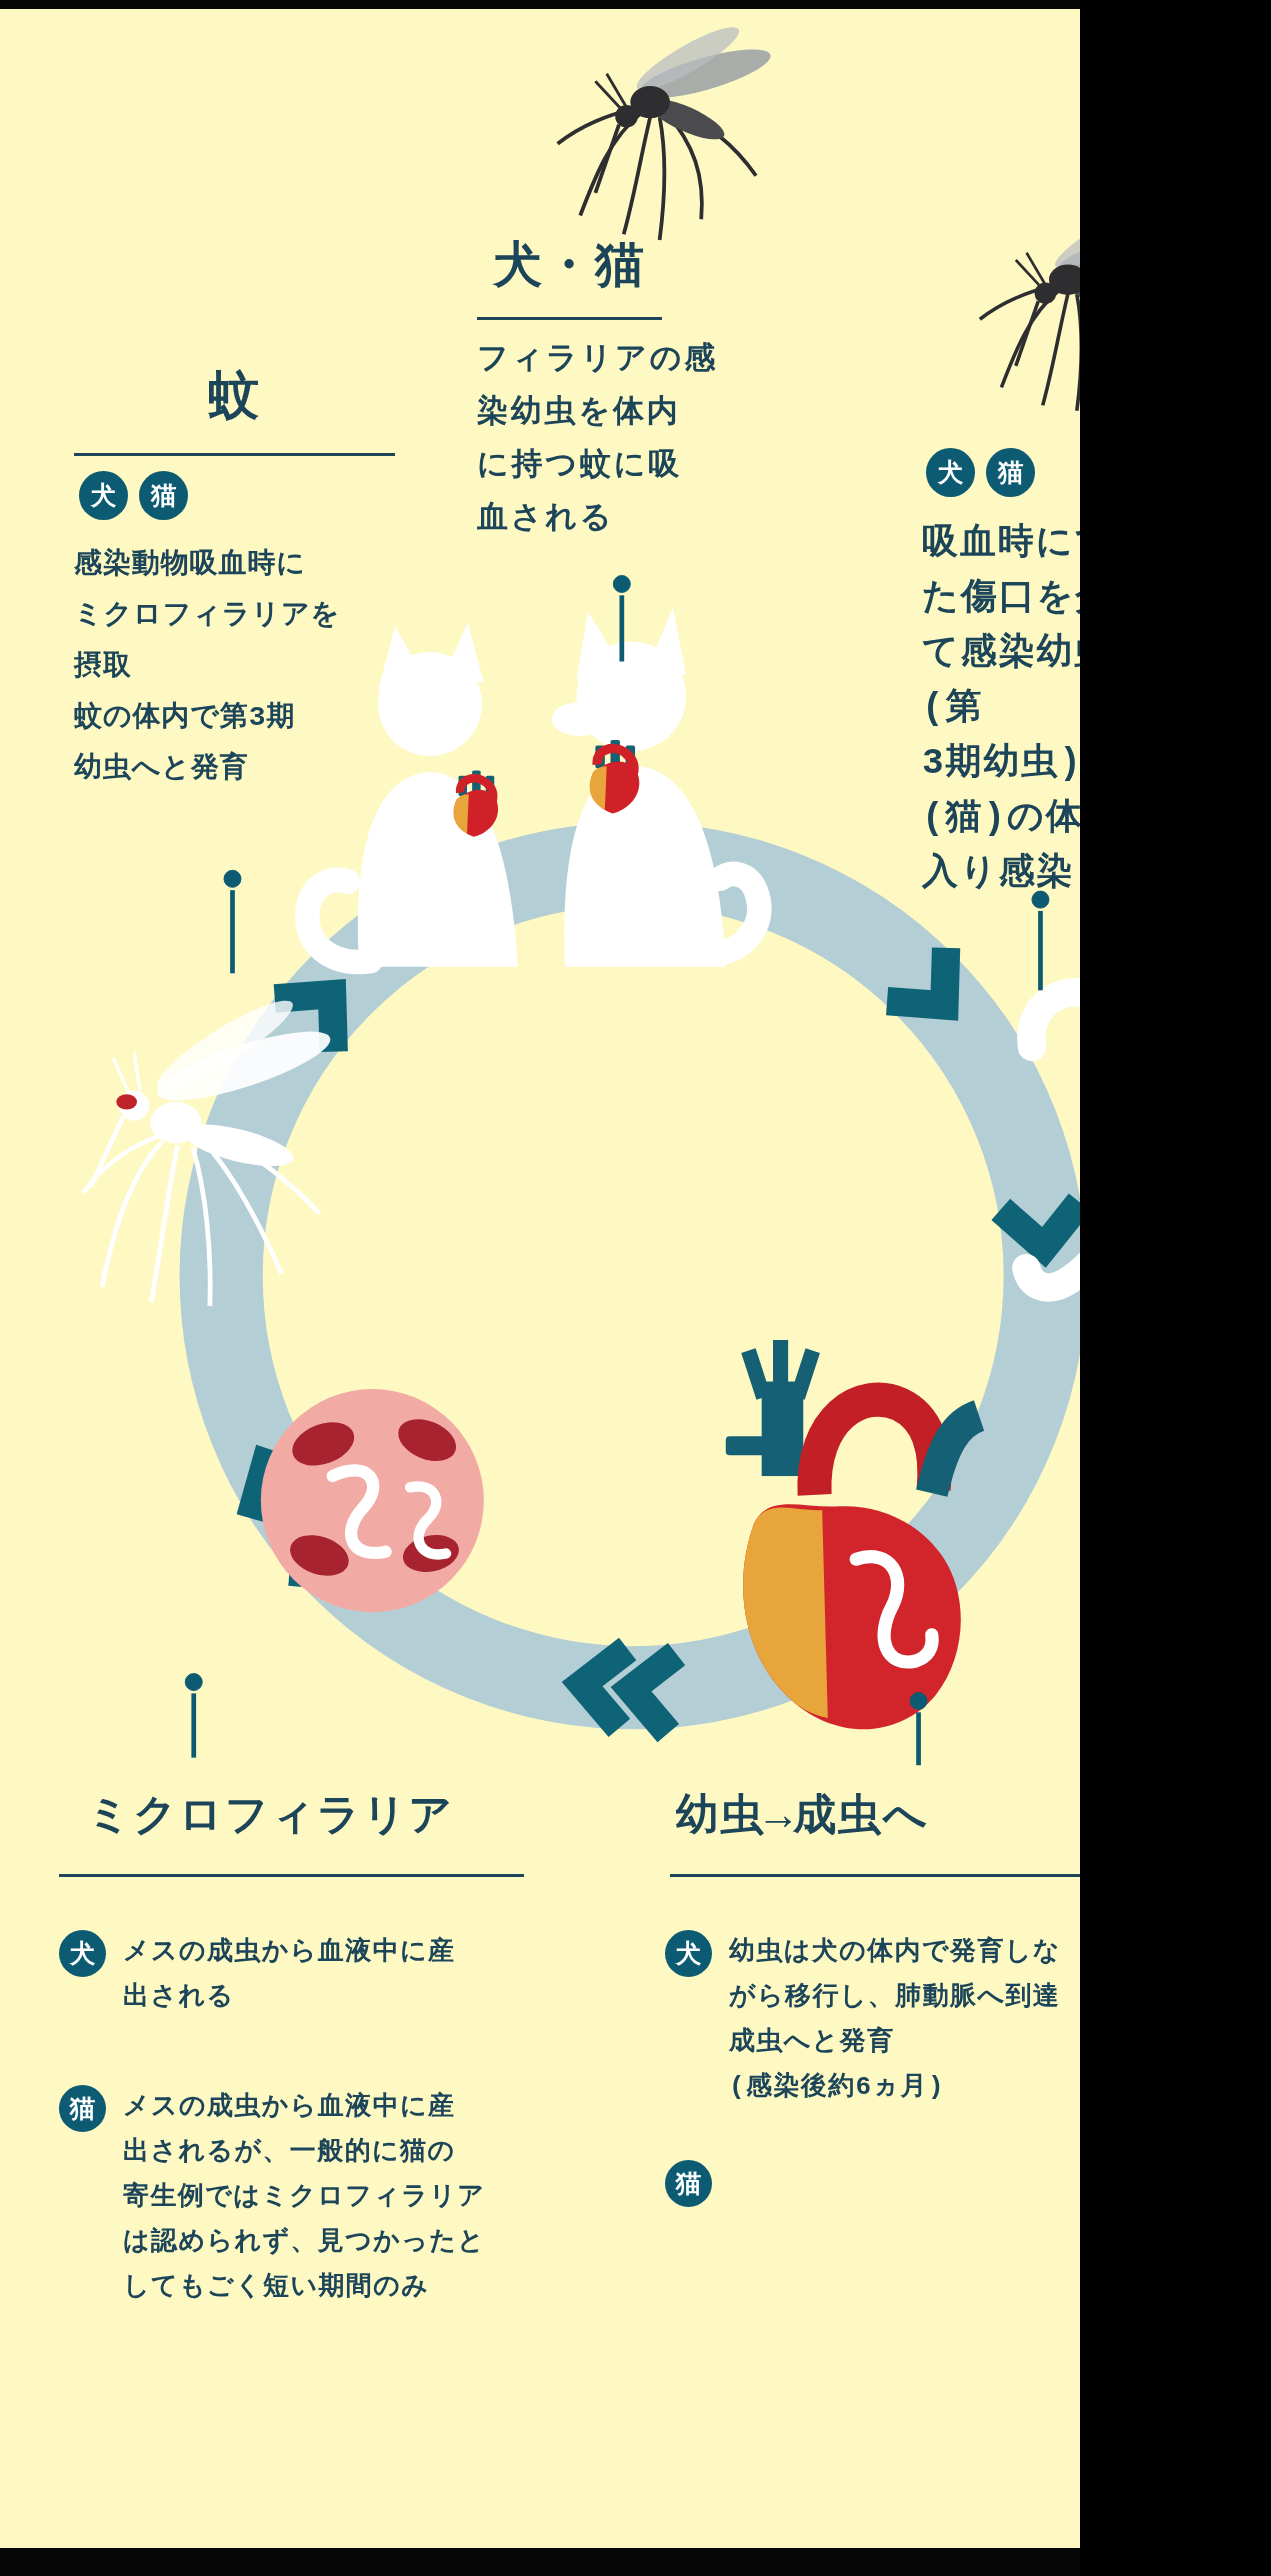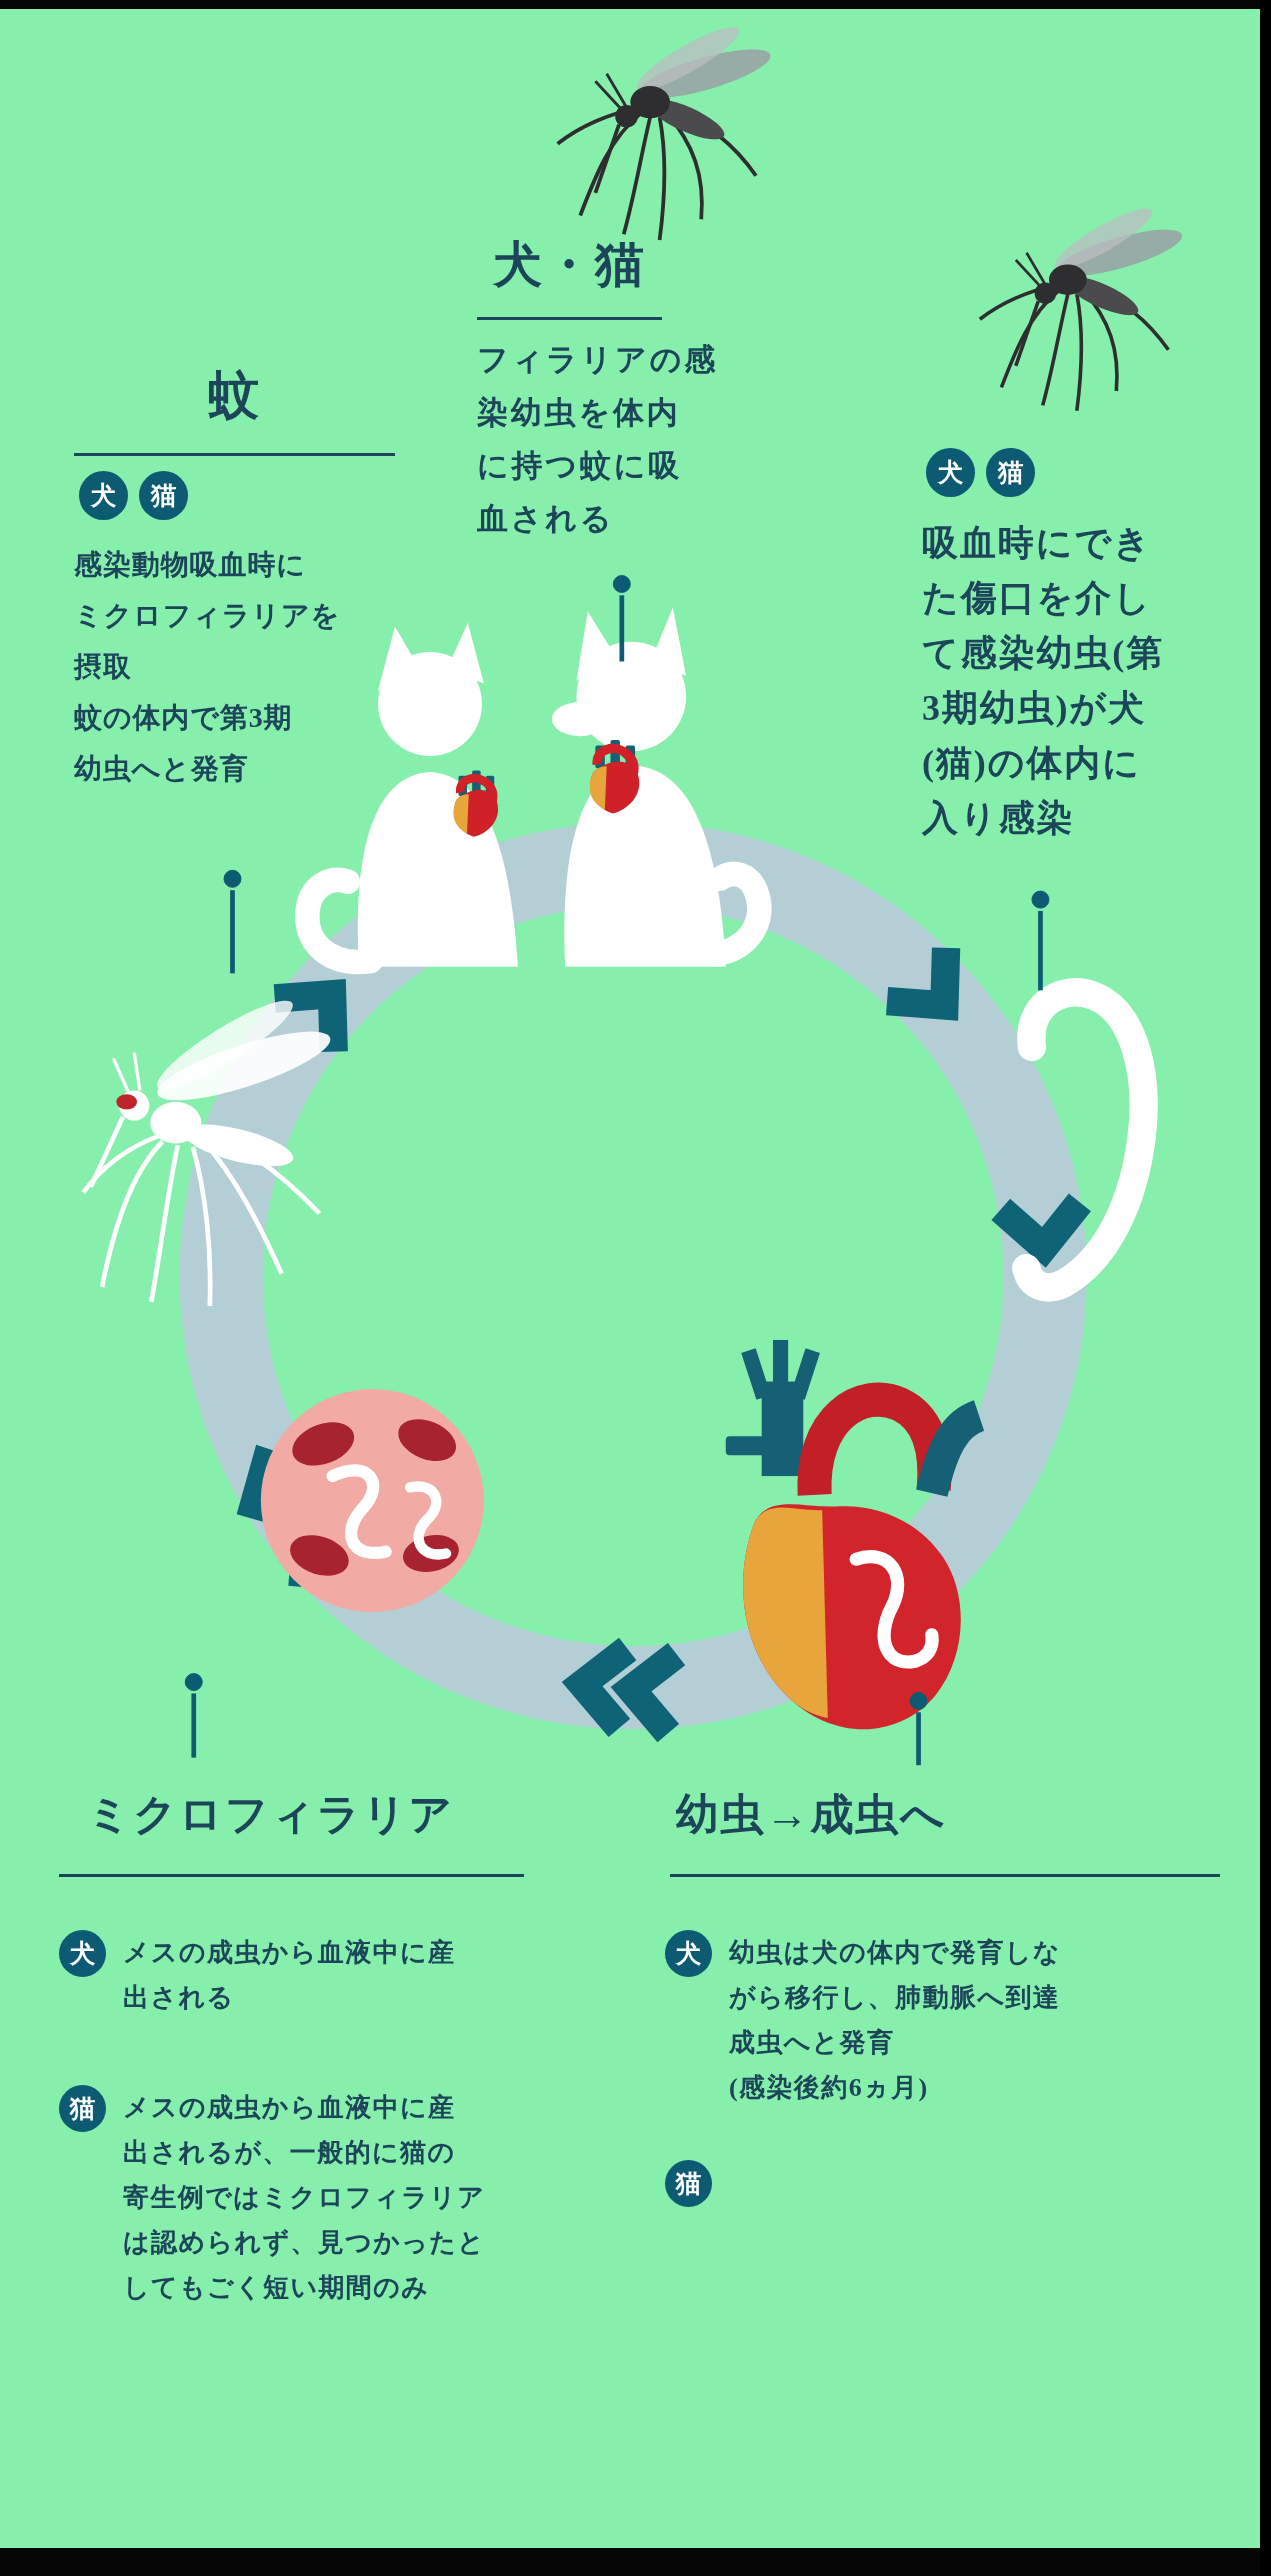--- a/index.html
+++ b/index.html
@@ -1,20 +1,20 @@
 <!DOCTYPE html>
 <html style="font-size:15px"><head>
 <meta charset="utf-8">
 <style>
   * { margin:0; padding:0; box-sizing:border-box; }
   html,body { background:#000; }
   .canvas {
-    position:relative; width:1260px; height:2576px;
-    background:#86efac; overflow:hidden;
-    font-family:Liberation Serif, serif;
+    position:relative; width:1080px; height:2576px;
+    background:#fef9c3; overflow:hidden;
+    font-family:Liberation Mono, monospace;
     color:#1c4559;
   }
   .edgebar { position:absolute; left:0; width:1272px; background:#060607; }
   #topbar { top:0; height:9.4px; }
   #botbar { bottom:0; height:28px; }
 
   svg.art { position:absolute; left:0; top:0; width:1272px; height:2576px; }
 
   .h {
     position:absolute; font-weight:700; text-align:center;

